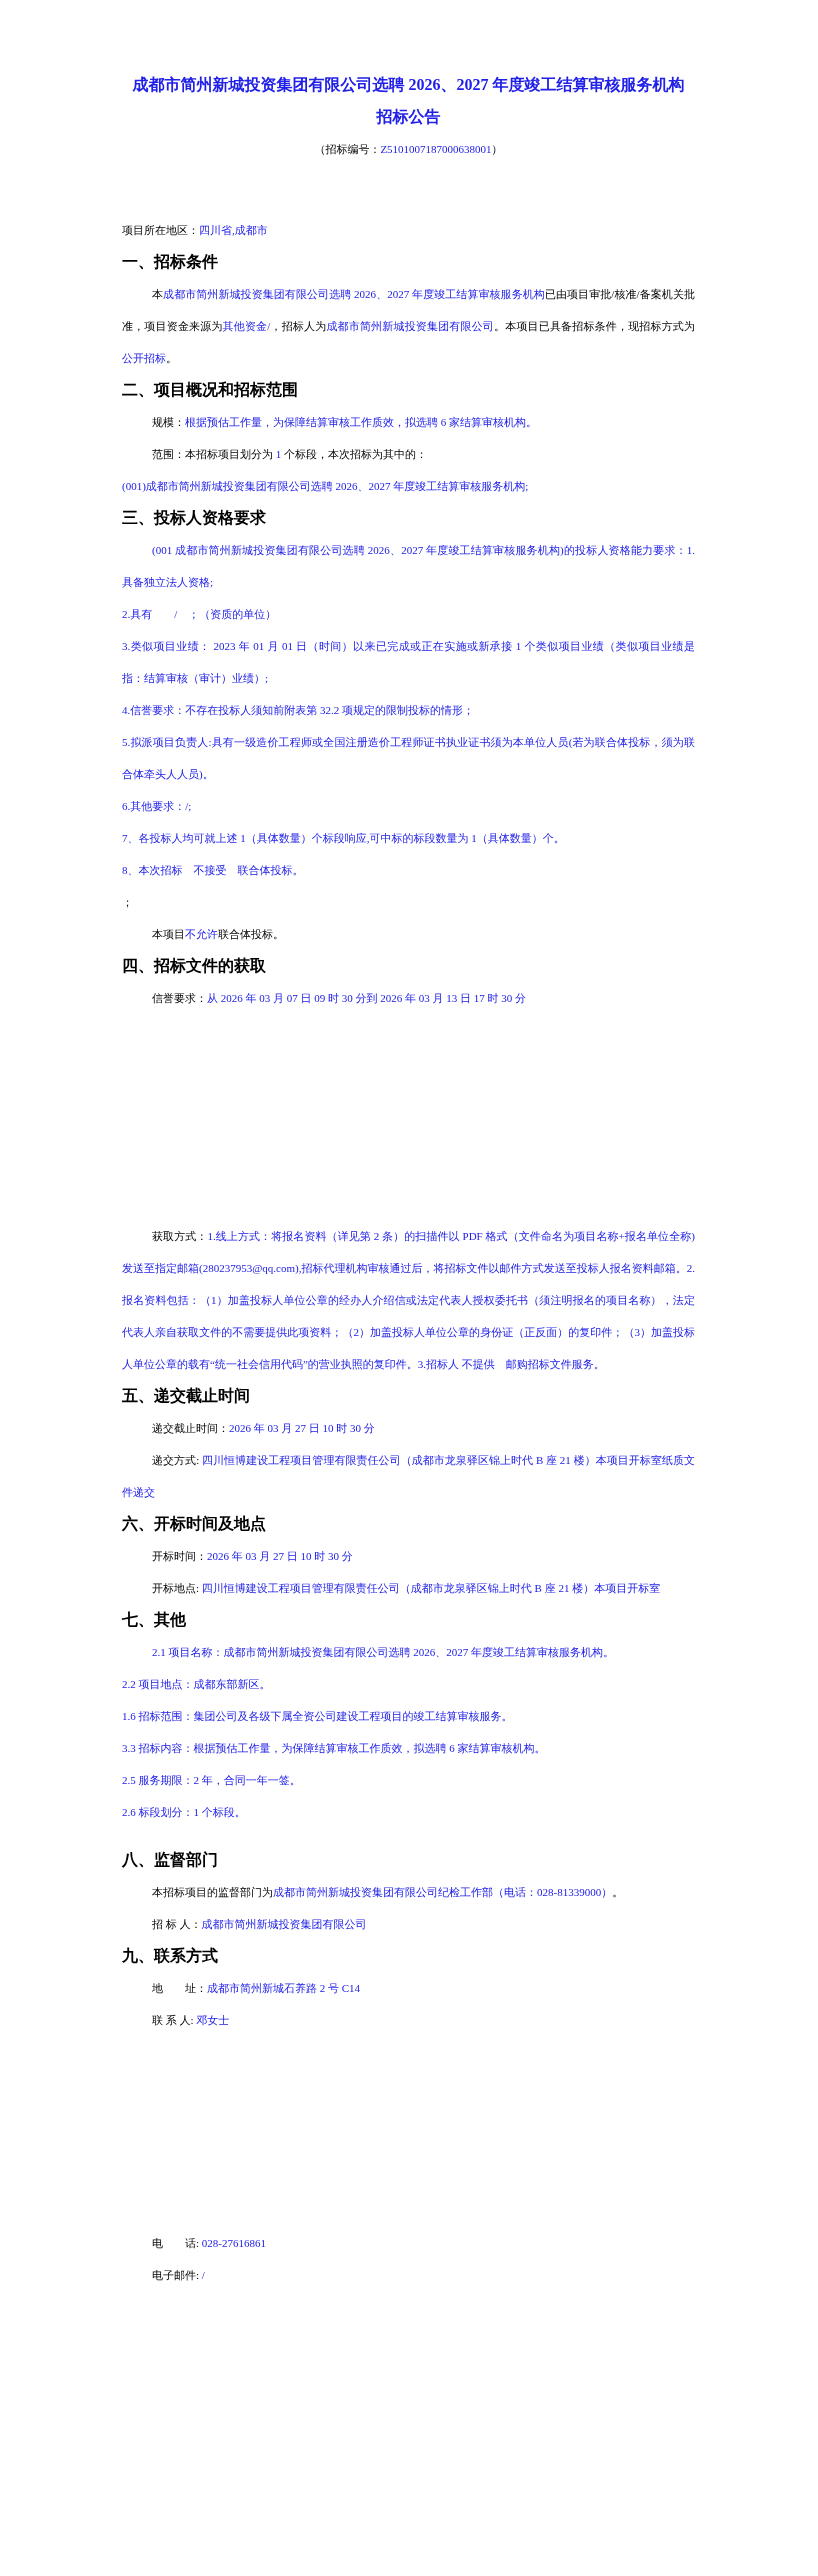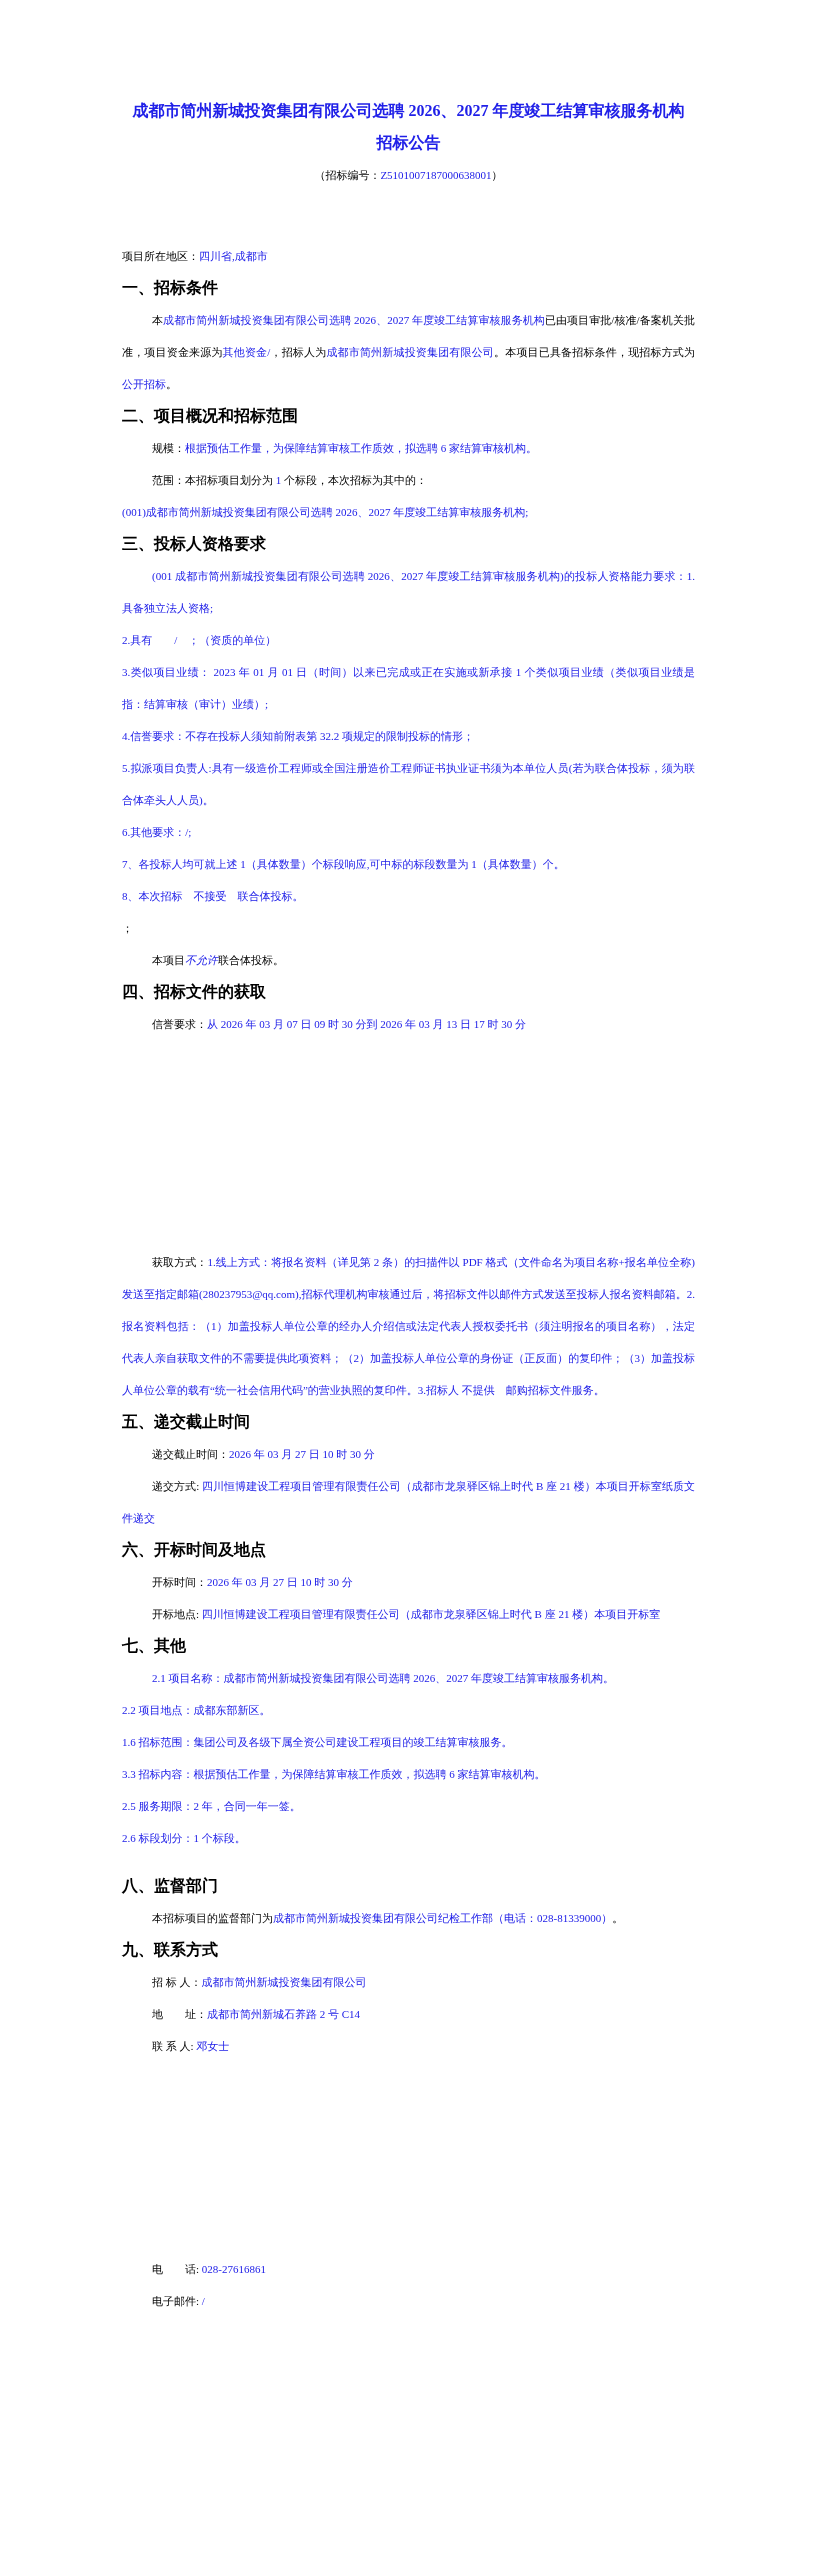--- a/index.html
+++ b/index.html
@@ -5,27 +5,27 @@
   html,body{margin:0;padding:0;background:#ffffff;}
   .page{
     position:relative;
     width:818px;
     height:3468px;
     background:#ffffff;
     overflow:hidden;
     font-family:"Liberation Serif","DejaVu Serif",serif;
     color:#000000;
   }
-  .content{padding:95px 123px 0 122px;}
+  .content{padding:69px 123px 0 122px;}
   .p{margin:0;font-size:11px;line-height:32px;text-align:justify;}
   .h{font-weight:bold;font-size:16px;color:#000;}
   .center{text-align:center;}
   .ind{text-indent:30px;}
   .blue{color:#2020e8;}
-  .blue-i{color:#2020e8;font-style:italic;}
+  .blue-i{color:#2020e8;}
   .k{color:#000000;}
   .sp{width:100%;}
 </style>
 </head>
 <body>
 
 <div class="page">
   <div class="content">
 
     <p class="p h center blue">成都市简州新城投资集团有限公司选聘 2026、2027 年度竣工结算审核服务机构</p>
@@ -77,22 +77,22 @@
     <p class="p blue">1.6 招标范围：集团公司及各级下属全资公司建设工程项目的竣工结算审核服务。</p>
     <p class="p blue">3.3 招标内容：根据预估工作量，为保障结算审核工作质效，拟选聘 6 家结算审核机构。</p>
     <p class="p blue">2.5 服务期限：2 年，合同一年一签。</p>
     <p class="p blue">2.6 标段划分：1 个标段。</p>
 
     <div class="sp" style="height:15.5px"></div>
 
     <p class="p h">八、监督部门</p>
     <p class="p ind"><span class="k">本招标项目的监督部门为</span><span class="blue">成都市简州新城投资集团有限公司纪检工作部（电话：028-81339000）</span><span class="k">。</span></p>
 
+    <p class="p ind"><span class="k">招 标 人：</span><span class="blue">成都市简州新城投资集团有限公司</span></p>
     <p class="p h">九、联系方式</p>
-    <p class="p ind"><span class="k">招 标 人：</span><span class="blue">成都市简州新城投资集团有限公司</span></p>
     <p class="p ind"><span class="k">地　　址：</span><span class="blue">成都市简州新城石养路 2 号 C14</span></p>
     <p class="p ind"><span class="k">联 系 人: </span><span class="blue">邓女士</span></p>
 
     <div class="sp" style="height:191px"></div>
 
     <p class="p ind"><span class="k">电　　话: </span><span class="blue">028-27616861</span></p>
     <p class="p ind"><span class="k">电子邮件: </span><span class="blue">/</span></p>
 
     <div class="sp" style="height:32px"></div>
 

